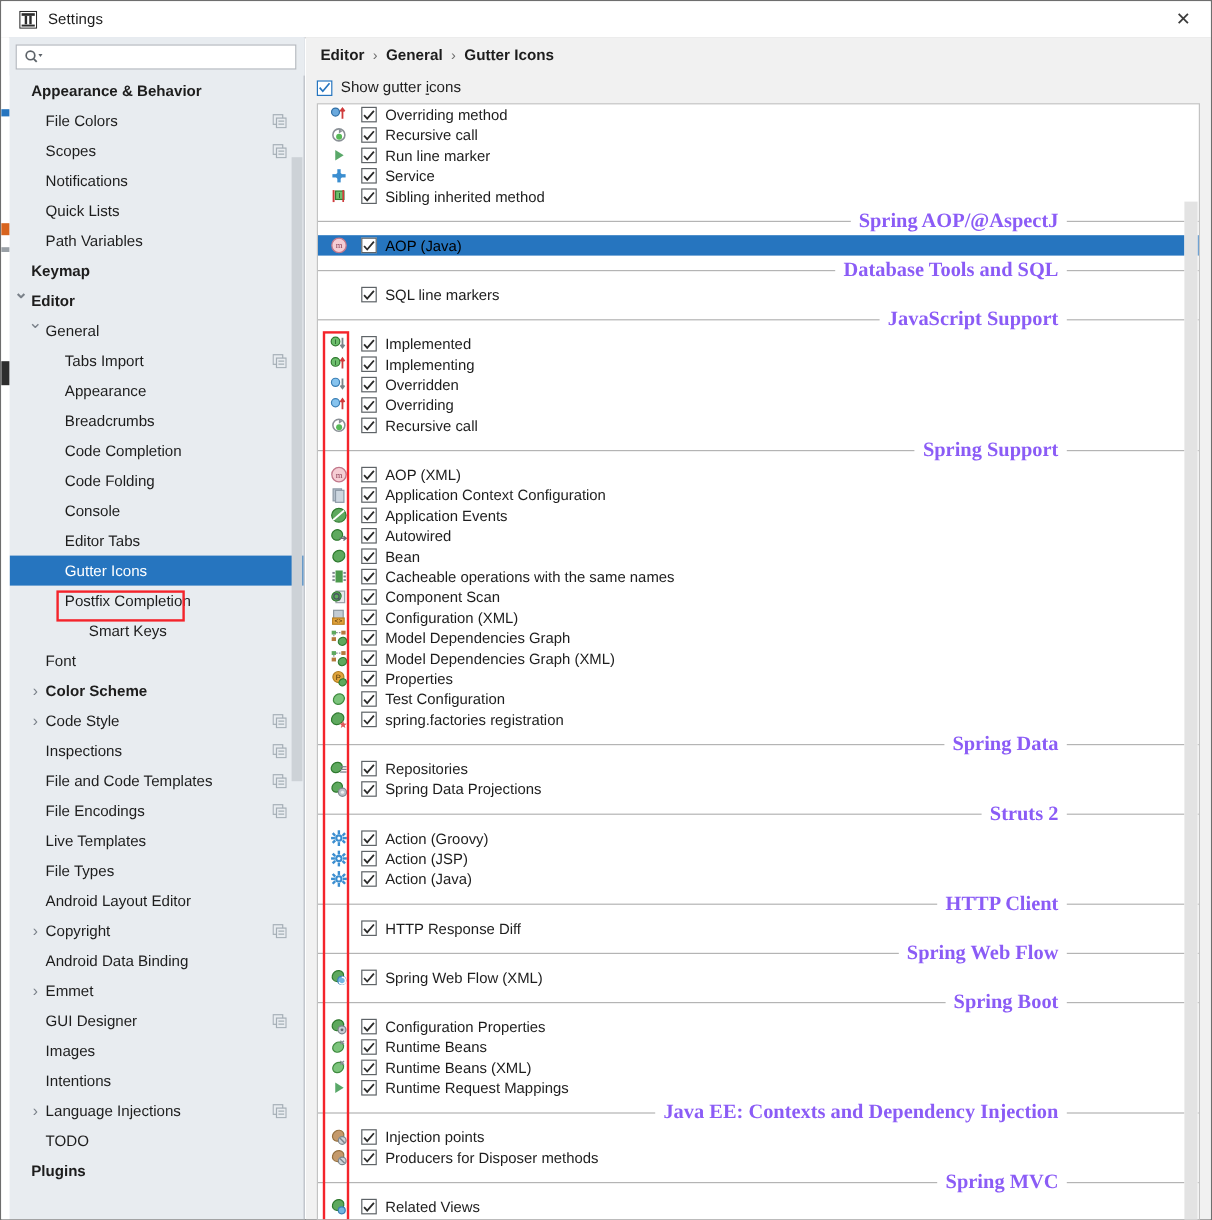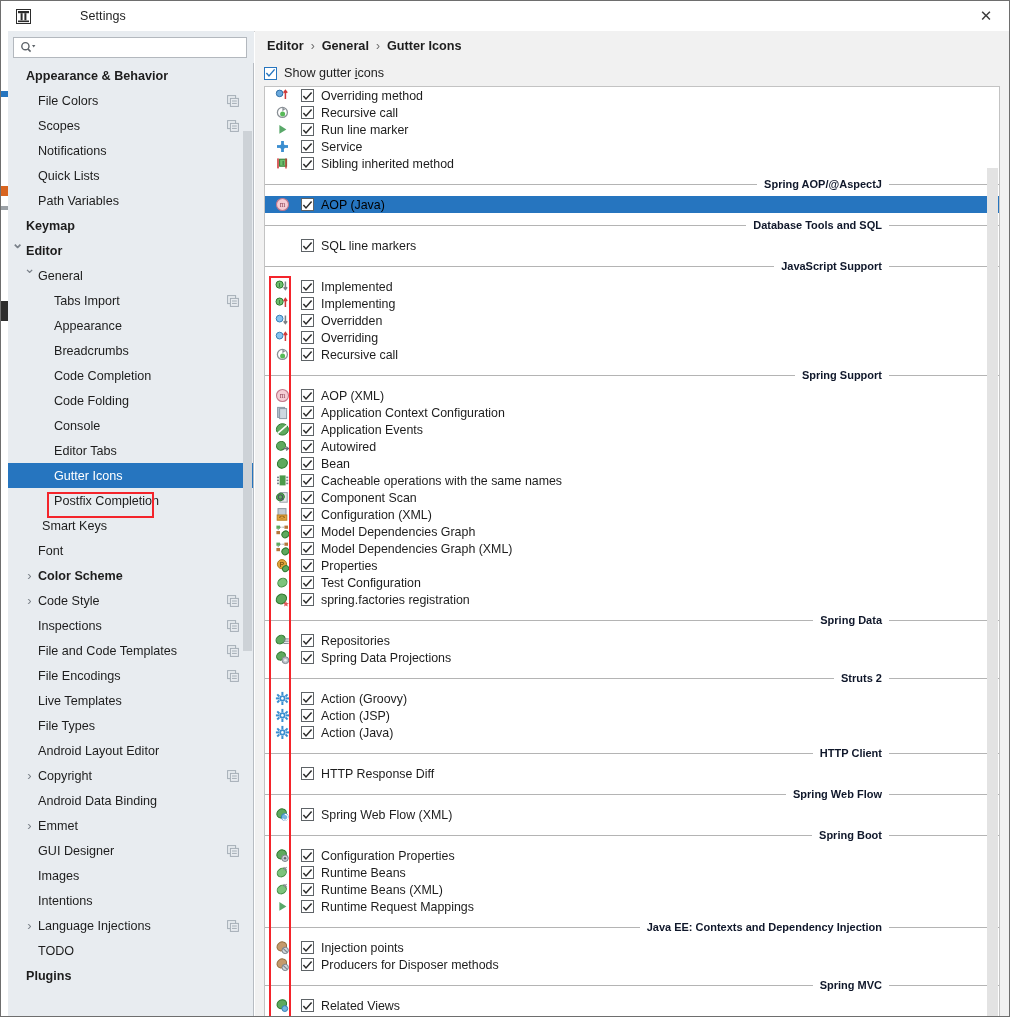--- a/index.html
+++ b/index.html
@@ -17,21 +17,21 @@
     border: 1px solid #6e6e6e;
     background: #ffffff;
     overflow: hidden;
   }
   
   .titlebar {
     position: absolute; left: 0; top: 0;
     width: 1008px; height: 30px;
     background: #ffffff;
     border-bottom: 1px solid #cfcfcf;
-    display: flex; align-items: center; gap: 40px;
+    display: flex; align-items: center;
   }
   .tb-icon {
     margin-left: 14px;
     width: 16px; height: 16px;
     display: flex; align-items: center; justify-content: center;
   }
   .tb-icon svg { display: block; }
   .tb-title {
     margin-left: 9px;
     font-size: 12.5px;
@@ -203,24 +203,25 @@
 
   .sect {
     position: relative;
     height: 24px;
     display: flex; align-items: center;
   }
   .sect .ln {
     height: 1px; background: #b4b4b4; flex: 1 1 auto;
   }
   .sect .stitle {
-    font-size: 11px; font-weight: bold;
-    color: #0f172a;
+    font-size: 17px; font-weight: bold;
+    color: #8b5cf6;
     padding: 0 7px;
     white-space: nowrap;
+    font-family: Liberation Serif, serif;
   }
   .sect .ln.right { flex: 0 0 110px; }
 
   .main-scroll {
     position: absolute;
     right: 1px; top: 1px;
     width: 11px; height: 930px;
     background: #ffffff;
   }
   .main-scroll .thumb {
@@ -338,21 +339,21 @@
         <div class="tree-item">
           <span class="tlabel" style="margin-left:46px;">Editor Tabs</span>
         </div>
         <div class="tree-item selected">
           <span class="tlabel" style="margin-left:46px;">Gutter Icons</span>
         </div>
         <div class="tree-item">
           <span class="tlabel" style="margin-left:46px;">Postfix Completion</span>
         </div>
         <div class="tree-item">
-          <span class="tlabel" style="margin-left:34px;">Smart Keys</span>
+          <span class="tlabel" style="margin-left:66px;">Smart Keys</span>
         </div>
         <div class="tree-item">
           <span class="tlabel" style="margin-left:30px;">Font</span>
         </div>
         <div class="tree-item">
           <span class="twisty" style="left:15px;font-size:13px;">›</span>
           <span class="tlabel" style="margin-left:30px;font-weight:bold;">Color Scheme</span>
         </div>
         <div class="tree-item">
           <span class="twisty" style="left:15px;font-size:13px;">›</span>

